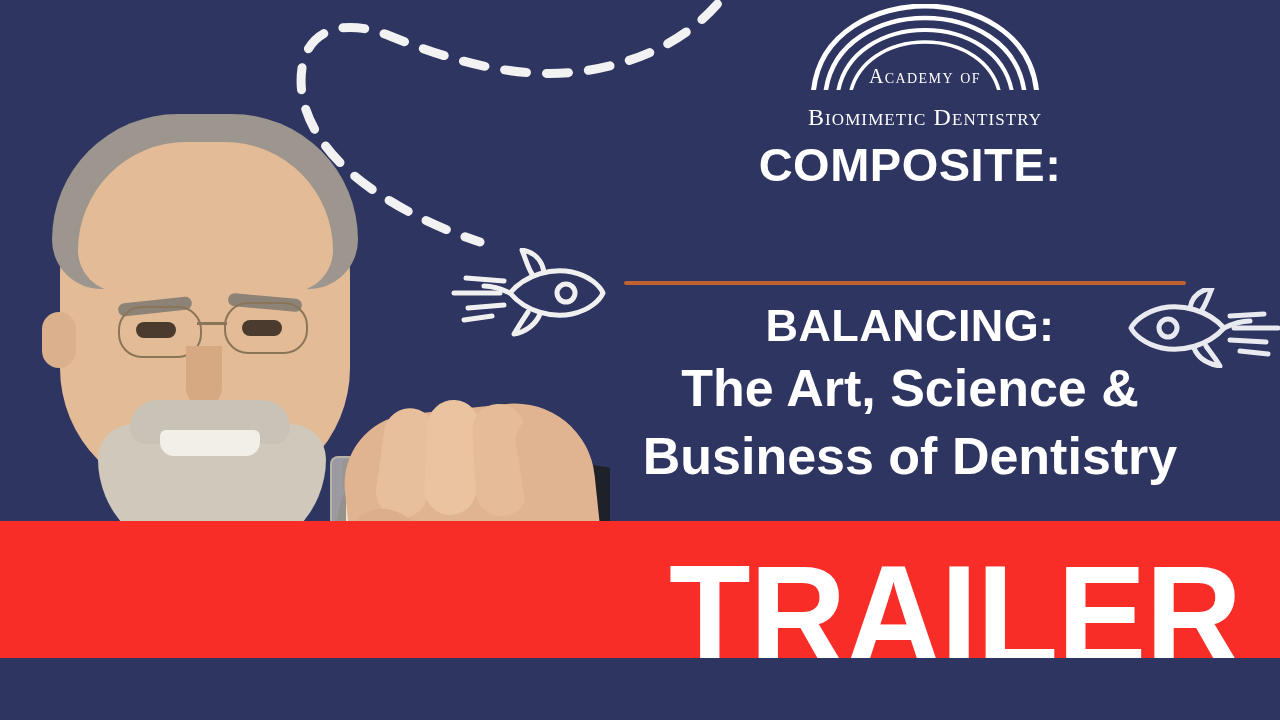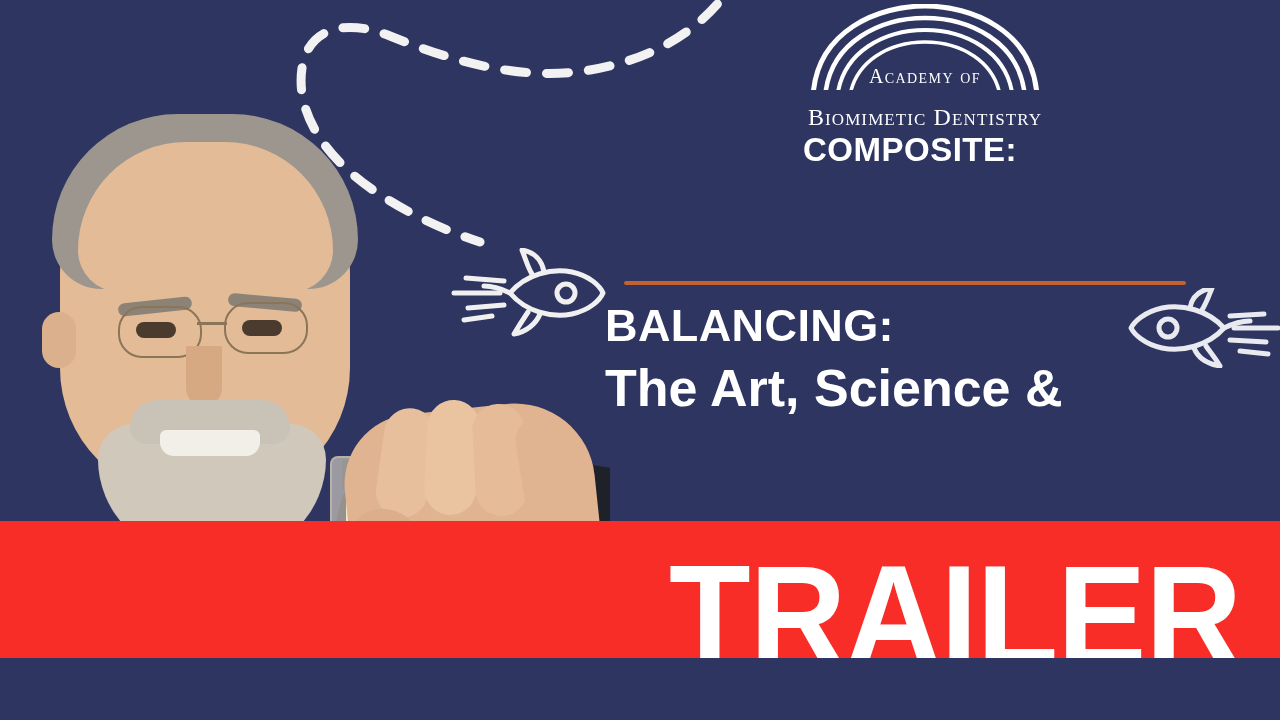--- a/index.html
+++ b/index.html
@@ -42,34 +42,34 @@
     font-size:24px;letter-spacing:1.1px;font-variant:small-caps;
     display:block;margin-top:17px;
   }
 
   
   .title-block{
     position:absolute;left:610px;top:132px;width:600px;
     text-align:center;color:#ffffff;
   }
   .t-head{
-    font-size:33px;font-weight:bold;letter-spacing:.5px;line-height:1.08;
-    margin:0;
+    font-size:47px;font-weight:bold;letter-spacing:.5px;line-height:1.08;
+    margin:8px;
   }
   .t-sub{
     font-size:43px;font-weight:bold;letter-spacing:.2px;line-height:1.12;
     margin:6px 0 0 0;
   }
   .divider{
     position:absolute;left:624px;top:281px;width:562px;height:4px;
     background:#c1622f;border-radius:2px;
   }
   .title-block2{
     position:absolute;left:605px;top:302px;width:610px;
-    color:#ffffff;
+    text-align:center;color:#ffffff;
   }
   .t-head2{
     font-size:45px;font-weight:bold;letter-spacing:.4px;line-height:1.08;margin:0;
   }
   .t-sub2{
     font-size:52px;font-weight:bold;letter-spacing:0px;line-height:1.18;
     margin:7px 0 0 0;
   }
 
   
@@ -366,18 +366,19 @@
 
   <div class="title-block">
     <p class="t-head">COMPOSITE:</p>
   </div>
 
   <div class="divider"></div>
 
   <div class="title-block2">
     <p class="t-head2">BALANCING:</p>
     <p class="t-sub2">The Art, Science &amp;</p>
+    <p class="t-sub2">Business of Dentistry</p>
   </div>
 
   <div class="banner"></div>
   <div class="banner-label">TRAILER</div>
 
 </div>
 
 </body></html>

